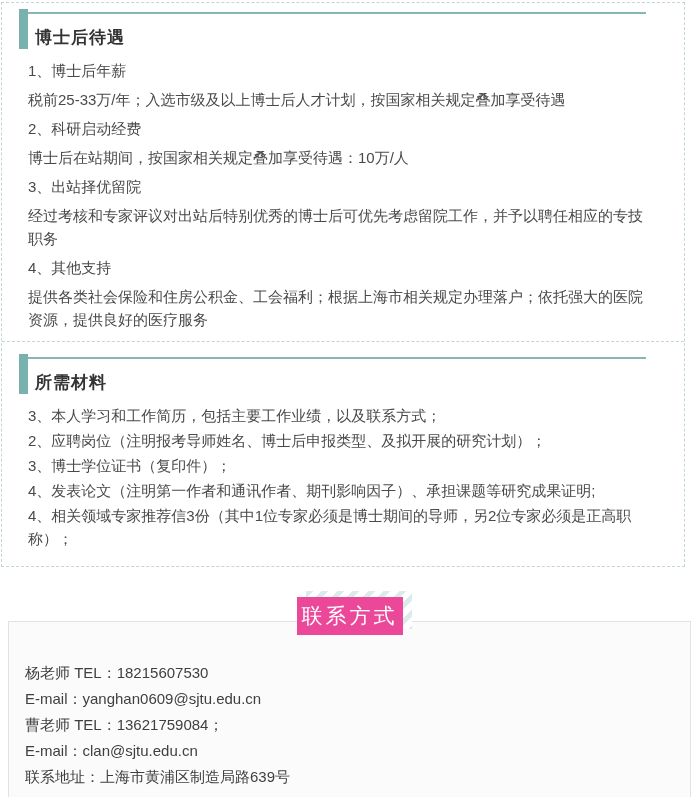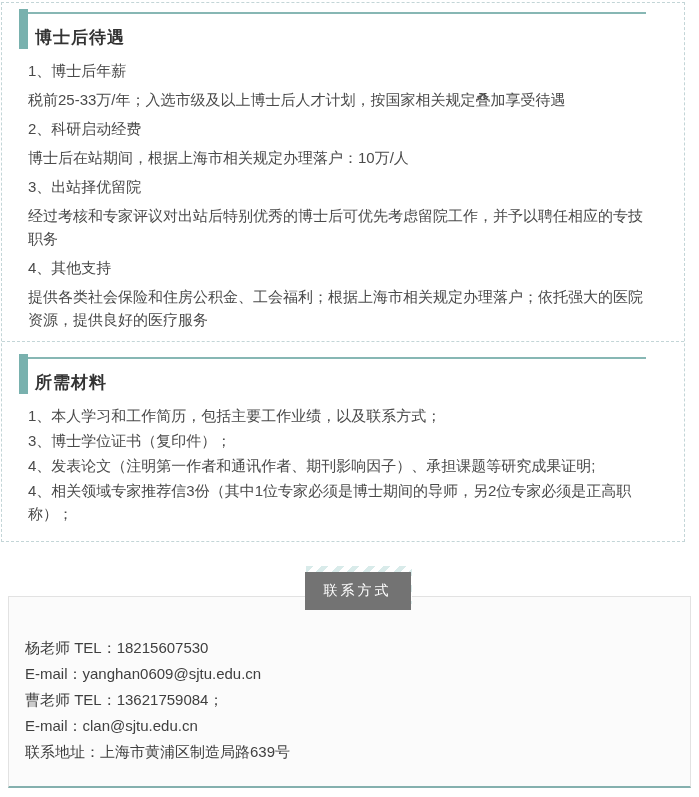--- a/index.html
+++ b/index.html
@@ -35,22 +35,22 @@
   .sec-head + .body-text { margin-top:10px; }
   .dash-sep + .sec-head { margin-top:12px;align-items:flex-end; }
 
   
   .badge-wrap { position:relative; width:106px; margin:30px auto 0; height:38px; z-index:2; }
   .badge-stripes {
     position:absolute; left:9px; top:-6px; width:106px; height:38px;
     background:repeating-linear-gradient(135deg,#d9ebea 0 5px,#ffffff 5px 11px);
   }
   .badge {
-    position:absolute; left:8px; top:0; width:106px; height:38px;
-    background:#737373; color:#ffffff; font-size:14px; letter-spacing:3px;
+    position:absolute; left:0; top:0; width:106px; height:38px;
+    background:#ec4899; color:#ffffff; font-size:21px; letter-spacing:3px;
     display:flex; align-items:center; justify-content:center;
   }
 
   
   .contact-box {
     position:relative; z-index:1;
     margin:-14px 8px 0 8px;
     background:#fbfbfb;
     border:1px solid #e2e2e2;
     border-bottom:2px solid #84b0ae;
@@ -66,37 +66,38 @@
   <div class="sec-head">
     <span class="sec-bar"></span>
     <span class="sec-line"></span>
     <h2 class="sec-title">博士后待遇</h2>
   </div>
 
   <div class="body-text">
     <p>1、博士后年薪</p>
     <p>税前25-33万/年；入选市级及以上博士后人才计划，按国家相关规定叠加享受待遇</p>
     <p>2、科研启动经费</p>
-    <p>博士后在站期间，根据上海市相关规定办理落户：10万/人</p>
+    <p>博士后在站期间，按国家相关规定叠加享受待遇：10万/人</p>
     <p>3、出站择优留院</p>
     <p>经过考核和专家评议对出站后特别优秀的博士后可优先考虑留院工作，并予以聘任相应的专技职务</p>
     <p>4、其他支持</p>
     <p>提供各类社会保险和住房公积金、工会福利；根据上海市相关规定办理落户；依托强大的医院资源，提供良好的医疗服务</p>
   </div>
 
   <hr class="dash-sep">
 
   <div class="sec-head">
     <span class="sec-bar"></span>
     <span class="sec-line"></span>
     <h2 class="sec-title">所需材料</h2>
   </div>
 
   <div class="body-text list-text">
-    <p>1、本人学习和工作简历，包括主要工作业绩，以及联系方式；</p>
+    <p>3、本人学习和工作简历，包括主要工作业绩，以及联系方式；</p>
+    <p>2、应聘岗位（注明报考导师姓名、博士后申报类型、及拟开展的研究计划）；</p>
     <p>3、博士学位证书（复印件）；</p>
     <p>4、发表论文（注明第一作者和通讯作者、期刊影响因子）、承担课题等研究成果证明;</p>
     <p>4、相关领域专家推荐信3份（其中1位专家必须是博士期间的导师，另2位专家必须是正高职称）；</p>
   </div>
 
 </div>
 
 <div class="badge-wrap">
   <span class="badge-stripes"></span>
   <div class="badge">联系方式</div>

